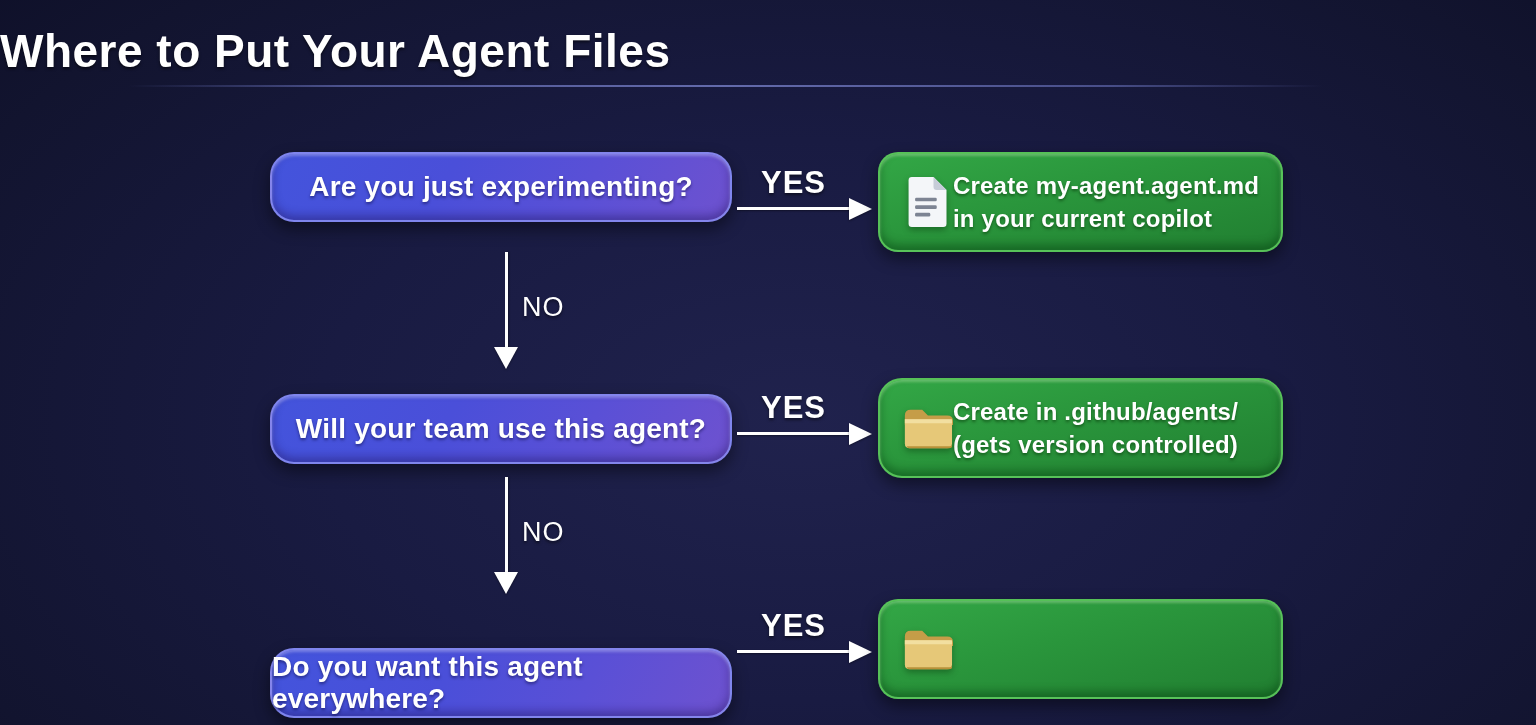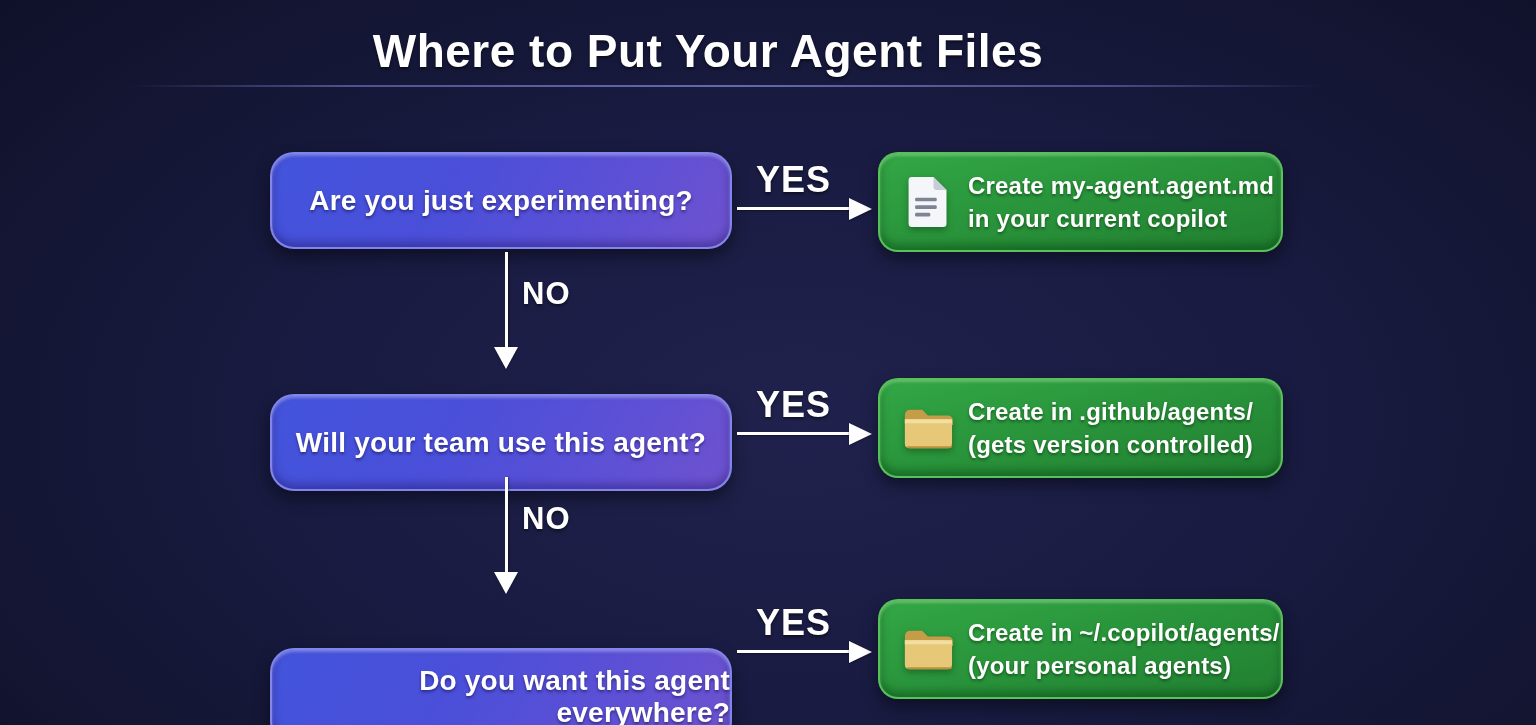--- a/index.html
+++ b/index.html
@@ -9,93 +9,93 @@
     background:#101129;
   }
   .stage {
     position:relative; width:1536px; height:725px;
     background:
       radial-gradient(ellipse 1200px 700px at 52% 58%, #20224d 0%, #191b42 40%, #12142f 78%, #0d0e26 100%);
     color:#fff;
   }
   .title {
     position:absolute; top:24px; left:0; width:1416px;
-    text-align:center;
+    text-align:left;
     font-size:46px; font-weight:700; letter-spacing:0.5px;
     color:#ffffff;
     text-shadow:0 2px 3px rgba(0,0,0,.55);
   }
   .divider {
     position:absolute; top:85px; left:128px; width:1195px; height:2px;
     background:linear-gradient(90deg, rgba(122,132,214,0) 0%, rgba(122,132,214,.55) 18%, rgba(140,150,230,.65) 50%, rgba(122,132,214,.5) 82%, rgba(122,132,214,0) 100%);
   }
 
   
   .qbox {
-    position:absolute; left:270px; width:462px; height:97px;
+    position:absolute; left:270px; width:462px; height:70px;
     border-radius:24px;
     background:linear-gradient(118deg, #4354dc 0%, #4a4fd9 38%, #5a50d6 68%, #6e52cf 100%);
     border:2px solid rgba(138,142,240,.85);
     box-shadow:
       inset 0 2px 3px rgba(190,196,255,.45),
       inset 0 -4px 10px rgba(30,18,90,.45),
       0 7px 16px rgba(0,0,0,.45);
-    display:flex; align-items:center; justify-content:center;text-align:right;
+    display:flex; align-items:center; justify-content:center;
   }
   .qbox .qtext {
     font-size:28px; font-weight:700; color:#ffffff;
     text-shadow:0 2px 3px rgba(10,10,60,.5);
     letter-spacing:0.2px;
   }
   .q1 { top:152px; } .q2 { top:394px; } .q3 { top:600px;margin-top:48px; }
 
   
   .abox {
     position:absolute; left:878px; width:405px; height:100px;
     border-radius:20px;
     background:linear-gradient(165deg, #33a746 0%, #2a963c 42%, #217f31 100%);
     border:2px solid rgba(92,198,92,.9);
     box-shadow:
       inset 0 2px 3px rgba(190,240,180,.4),
       inset 0 -5px 10px rgba(0,55,10,.45),
       0 7px 16px rgba(0,0,0,.45);
-    display:flex; align-items:center; gap:15px;
+    display:flex; align-items:center; 
     padding-left:21px;
   }
-  .a1 { top:152px; } .a2 { top:378px; } .a3 { top:599px; }
+  .a1 { top:152px; } .a2 { top:378px;border-radius:24px; } .a3 { top:599px; }
   .atext { display:flex; flex-direction:column; }
   .atext span {
     font-size:24px; font-weight:700; color:#ffffff; line-height:33px;
     text-shadow:0 2px 3px rgba(0,40,0,.5);
     letter-spacing:0.2px;
   }
   .icon-wrap { width:52px; display:flex; justify-content:center; flex:0 0 52px;
     filter:drop-shadow(0 3px 3px rgba(0,30,0,.35)); }
 
   
   .yes-arrow { position:absolute; left:737px; width:136px; height:56px; }
   .yes-line  { position:absolute; left:0; bottom:12px; width:113px; height:3px; background:#fff;
                box-shadow:0 1px 2px rgba(0,0,0,.4); }
   .yes-head  { position:absolute; left:112px; bottom:2px; width:0; height:0;
                border-left:23px solid #fff; border-top:11px solid transparent; border-bottom:11px solid transparent;
                filter:drop-shadow(0 1px 1px rgba(0,0,0,.4)); }
   .yes-label { position:absolute; left:0; bottom:21px; width:113px; text-align:center;
-               font-size:36px; font-weight:700; letter-spacing:1px;
+               font-size:31px; font-weight:700; letter-spacing:1px;
                text-shadow:0 2px 3px rgba(0,0,0,.5); }
   .ya1 { top:166px; } .ya2 { top:391px; } .ya3 { top:609px; }
 
   
   .no-arrow { position:absolute; left:440px; width:170px; height:118px; }
   .no-line  { position:absolute; left:65px; top:0; width:3px; height:96px; background:#fff;
               box-shadow:1px 0 2px rgba(0,0,0,.4); }
   .no-head  { position:absolute; left:54px; top:95px; width:0; height:0;
               border-top:22px solid #fff; border-left:12.5px solid transparent; border-right:12.5px solid transparent;
               filter:drop-shadow(0 1px 1px rgba(0,0,0,.4)); }
-  .no-label { position:absolute; left:82px; top:24px;
-              font-size:31px; font-weight:700; letter-spacing:1px;
+  .no-label { position:absolute; left:82px; top:40px;
+              font-size:27px; font-weight:400; letter-spacing:1px;
               text-shadow:0 2px 3px rgba(0,0,0,.5); }
   .na1 { top:252px; } .na2 { top:477px; }
 </style>
 </head>
 <body>
 
 <div class="stage">
 
   <h1 class="title">Where to Put Your Agent Files</h1>
   <div class="divider"></div>
@@ -169,19 +169,15 @@
   </div>
   <div class="abox a3">
     <span class="icon-wrap">
       <svg width="52" height="46" viewBox="0 0 54 46" aria-hidden="true">
         <path d="M4 10 q0 -6 6 -6 h12 l6 6 h20 q6 0 6 6 v4 H4 z" fill="#c59d48"></path>
         <path d="M4 14 h46 q3 0 3 3 v22 q0 5 -5 5 H9 q-5 0 -5 -5 z" fill="#e6c878"></path>
         <path d="M4 14 h49 v4 H4 z" fill="#f2dfa0"></path>
         <path d="M6 42 h44 q3 0 3 -3 v3 q0 2 -3 2 H9 q-3 0 -3 -2 z" fill="#b8913a"></path>
       </svg>
     </span>
-    <span class="atext">
-      <span>Create in ~/.copilot/agents/</span>
-      <span>(your personal agents)</span>
-    </span>
   </div>
 
 </div>
 
 </body></html>

